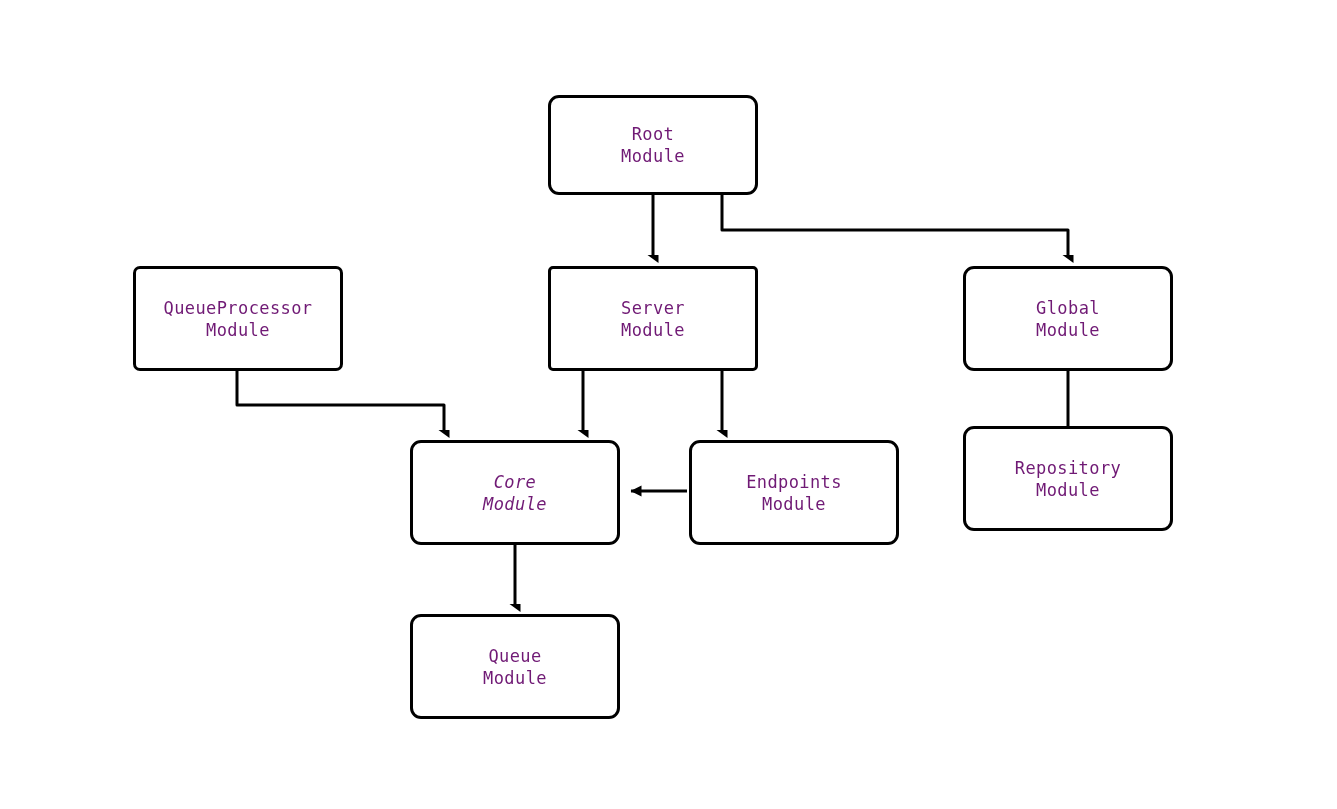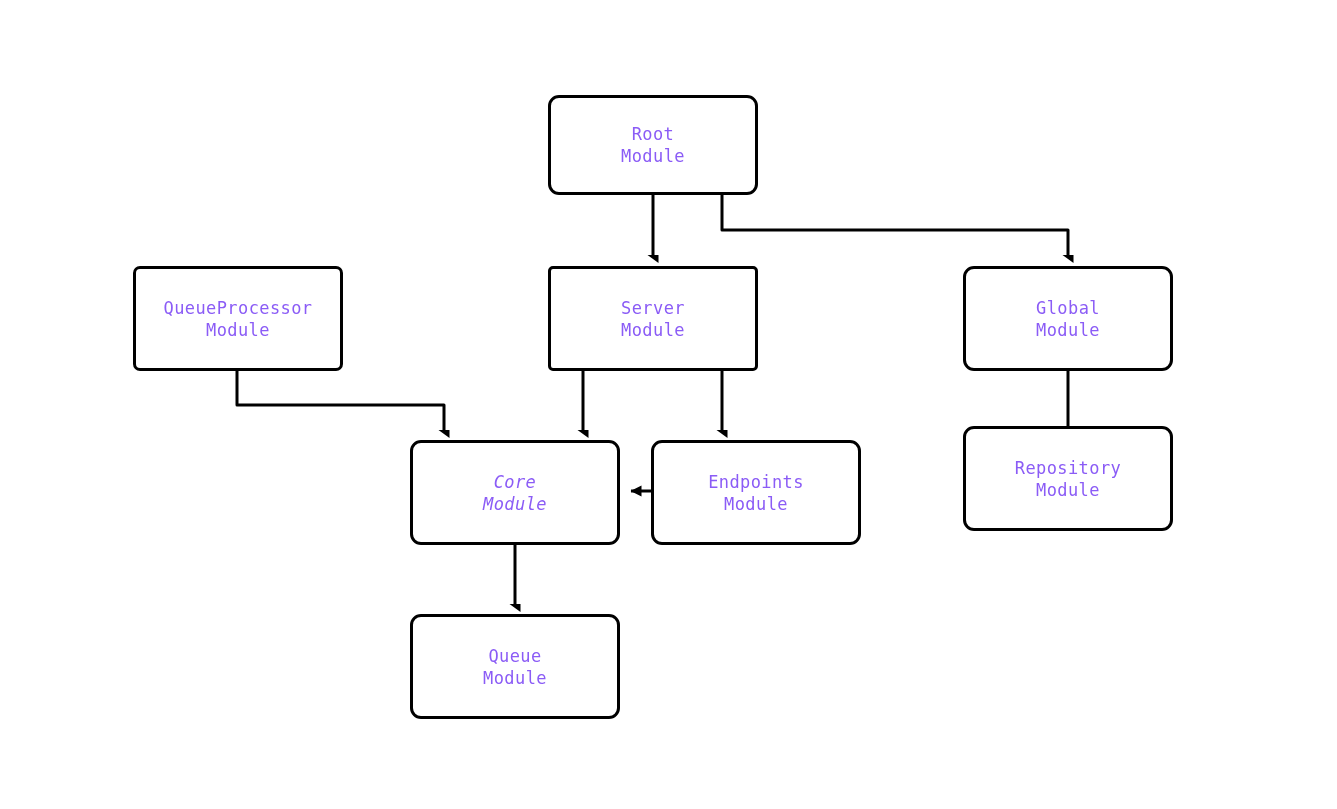--- a/index.html
+++ b/index.html
@@ -37,21 +37,21 @@
     display: flex;
     flex-direction: column;
     align-items: center;
     justify-content: center;
     z-index: 2;
   }
   .node-label {
     font-family: "DejaVu Sans Mono", "Liberation Mono", monospace;
     font-size: 17px;
     line-height: 22px;
-    color: #8b5cf6;
+    color: #701a75;
     text-align: center;
     white-space: pre;
     letter-spacing: 0.4px;
   }
 </style>
 </head>
 <body>
 
 <div id="diagram-canvas">
 
@@ -95,21 +95,21 @@
   <div class="node" style="left: 963px; top: 266px; width: 210px; height: 105px; border-width: 3px; border-color: rgb(0, 0, 0); background: rgb(255, 255, 255); border-radius: 11px; justify-content: center;">
     <div class="node-label">Global
 Module</div>
   </div>
 
   <div class="node" style="left: 410px; top: 440px; width: 210px; height: 105px; border-width: 3px; border-color: rgb(0, 0, 0); background: rgb(255, 255, 255); border-radius: 11px; font-style: italic;">
     <div class="node-label">Core
 Module</div>
   </div>
 
-  <div class="node" style="left: 651px; top: 440px; width: 210px; height: 105px; border-width: 3px; border-color: rgb(0, 0, 0); background: rgb(255, 255, 255); border-radius: 11px;">
+  <div class="node" style="left: 689px; top: 440px; width: 210px; height: 105px; border-width: 3px; border-color: rgb(0, 0, 0); background: rgb(255, 255, 255); border-radius: 11px;">
     <div class="node-label">Endpoints
 Module</div>
   </div>
 
   <div class="node" style="left: 963px; top: 426px; width: 210px; height: 105px; border-width: 3px; border-color: rgb(0, 0, 0); background: rgb(255, 255, 255); border-radius: 11px; align-items: center;">
     <div class="node-label">Repository
 Module</div>
   </div>
 
   <div class="node" style="left: 410px; top: 614px; width: 210px; height: 105px; border-width: 3px; border-color: rgb(0, 0, 0); background: rgb(255, 255, 255); border-radius: 11px;">

